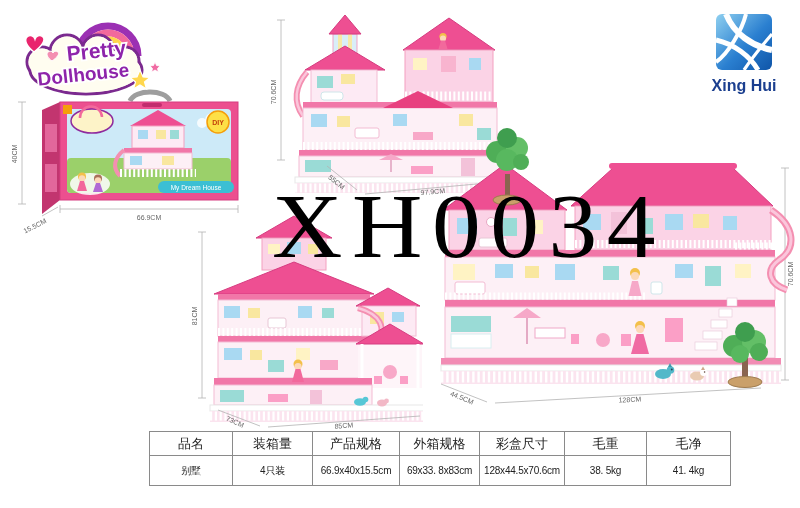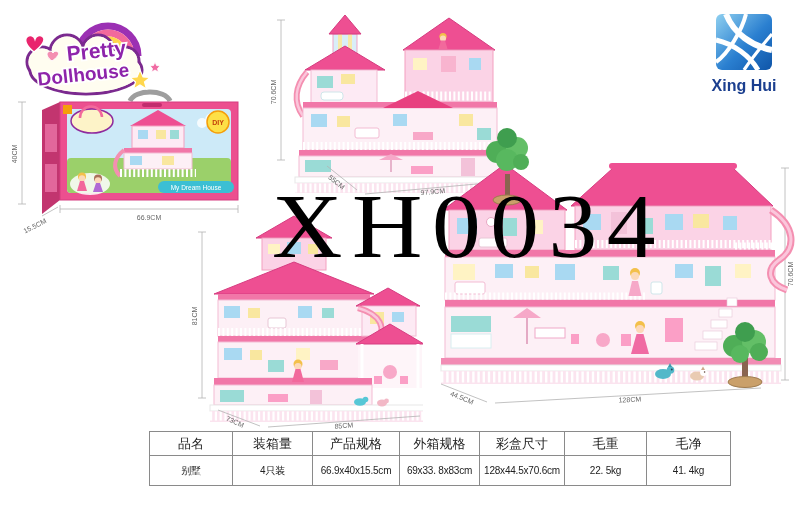--- a/index.html
+++ b/index.html
@@ -458,19 +458,19 @@
         <th>毛净</th>
       </tr>
     </thead>
     <tbody>
       <tr>
         <td>别墅</td>
         <td>4只装</td>
         <td>66.9x40x15.5cm</td>
         <td>69x33. 8x83cm</td>
         <td>128x44.5x70.6cm</td>
-        <td>22. 5kg</td>
+        <td>38. 5kg</td>
         <td>41. 4kg</td>
       </tr>
     </tbody>
   </table>
 
 </div>
 
 </body></html>

